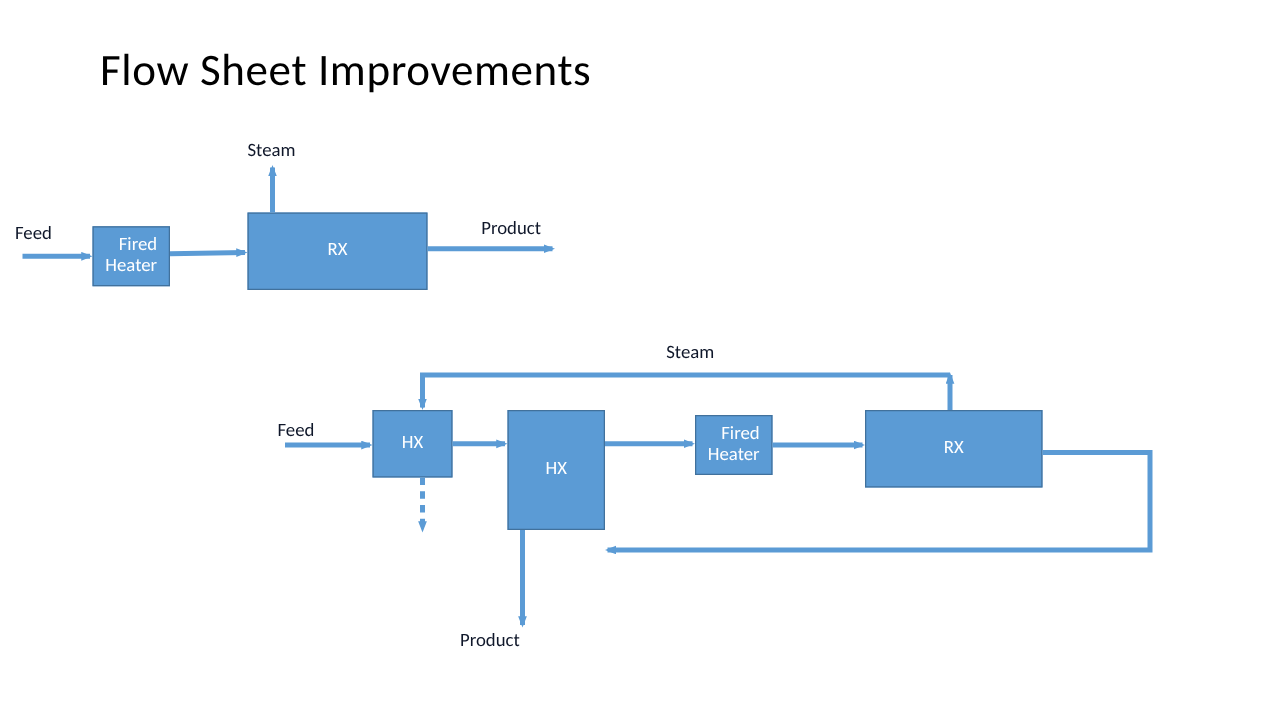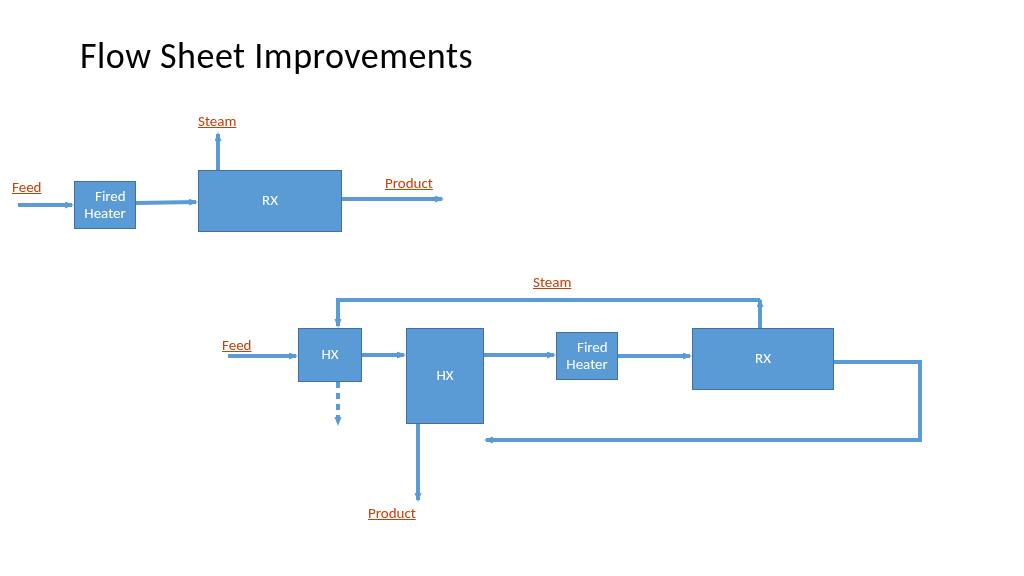--- a/index.html
+++ b/index.html
@@ -33,24 +33,23 @@
     display: flex;
     align-items: center;
     justify-content: center;
     text-align: right;
     font-size: 15px;
     line-height: 1.15;
     box-sizing: border-box;
   }
   .label {
     position: absolute;
-    color: #c2410c;
+    color: #0f172a;
     font-size: 15px;
     white-space: nowrap;
-    text-decoration: underline;
   }
   svg.arrows {
     position: absolute;
     left: 0;
     top: 0;
     pointer-events: none;
   }
 </style>
 </head>
 <body>

